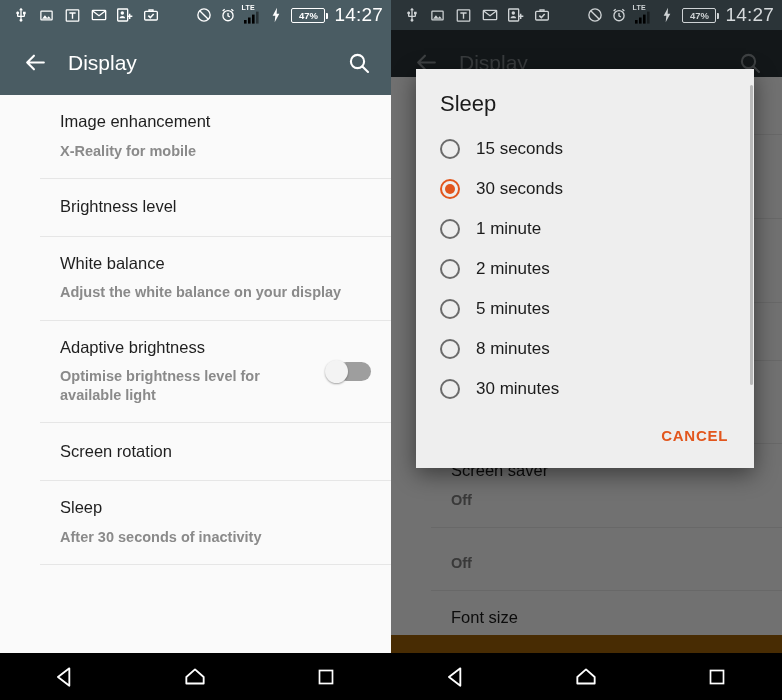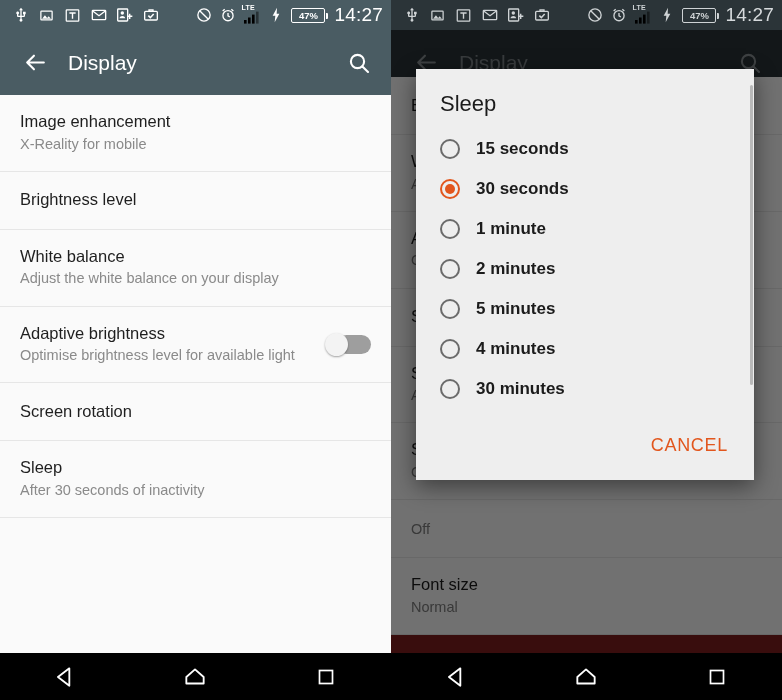--- a/index.html
+++ b/index.html
@@ -16,21 +16,21 @@
   .screens {
     display: flex;
     width: 782px;
     height: 700px;
   }
   .phone {
     position: relative;
     width: 391px;
     height: 700px;
     overflow: hidden;
-    background: #7f1d1d;
+    background: #a16207;
   }
   .phone.right { border-left: 0; }
 
   
   .statusbar {
     position: relative;
     height: 30px;
     background: #4a5c63;
     display: flex;
     align-items: center;
@@ -148,41 +148,43 @@
     flex: 0 0 auto;
   }
   .phone.right .ab-search { color: #8a9194; }
 
   
   .list {
     background: #fafafa;
     height: 558px;
     overflow: hidden;
     position: relative;
+    padding-left: 40px;
   }
   .row {
     position: relative;
     display: flex;
     align-items: center;
     padding: 16px 20px 17px 20px;
     box-sizing: border-box;
     border-bottom: 1px solid #e6e6e6;
     min-height: 58px;
   }
   .row .texts { flex: 1; min-width: 0; }
   .row-title {
     font-size: 16.5px;
     color: #1f1f1f;
     line-height: 1.25;
   }
   .row-sub {
     font-size: 14.5px;
     color: #8a8a8a;
     line-height: 1.32;
-    margin-top: 3px;
+    margin-top: 10px;
+    font-weight: bold;
   }
   .switch {
     flex: 0 0 auto;
     position: relative;
     width: 46px;
     height: 22px;
     margin-left: 14px;
   }
   .switch .track {
     position: absolute;
@@ -250,21 +252,21 @@
     padding: 22px 0 6px 0;
     box-sizing: border-box;
   }
   .dialog-title {
     font-size: 22px;
     color: #1b1b1b;
     padding: 0 24px 12px 24px;
     font-weight: normal;
     margin: 0;
   }
-  .opt-list { padding: 0 16px 2px 0; font-weight: bold; }
+  .opt-list { padding: 0 16px 2px 0; }
   .opt {
     display: flex;
     align-items: center;
     padding: 10px 24px;
     box-sizing: border-box;
   }
   .radio {
     flex: 0 0 auto;
     width: 20px;
     height: 20px;
@@ -292,27 +294,26 @@
   }
   .dialog-actions {
     display: flex;
     justify-content: flex-end;
     padding: 10px 18px 12px 18px;
   }
   .cancel-btn {
     background: none;
     border: none;
     color: #e2561d;
-    font-size: 18px;
-    font-weight: normal;
+    font-size: 15px;
+    font-weight: bold;
     letter-spacing: .7px;
     font-family: "Liberation Sans", sans-serif;
     padding: 6px 8px;
     cursor: pointer;
-    margin-top: 8px;
   }
   .dlg-scroll {
     position: absolute;
     right: 1px;
     top: 16px;
     width: 3px;
     height: 300px;
     background: rgba(0,0,0,.22);
     border-radius: 2px;
   }
@@ -644,21 +645,21 @@
         <div class="opt">
           <span class="radio"></span>
           <span class="opt-label">2 minutes</span>
         </div>
         <div class="opt">
           <span class="radio"></span>
           <span class="opt-label">5 minutes</span>
         </div>
         <div class="opt">
           <span class="radio"></span>
-          <span class="opt-label">4 minutes</span>
+          <span class="opt-label">8 minutes</span>
         </div>
         <div class="opt">
           <span class="radio"></span>
           <span class="opt-label">30 minutes</span>
         </div>
       </div>
       <div class="dialog-actions">
         <button class="cancel-btn">CANCEL</button>
       </div>
     </div>

